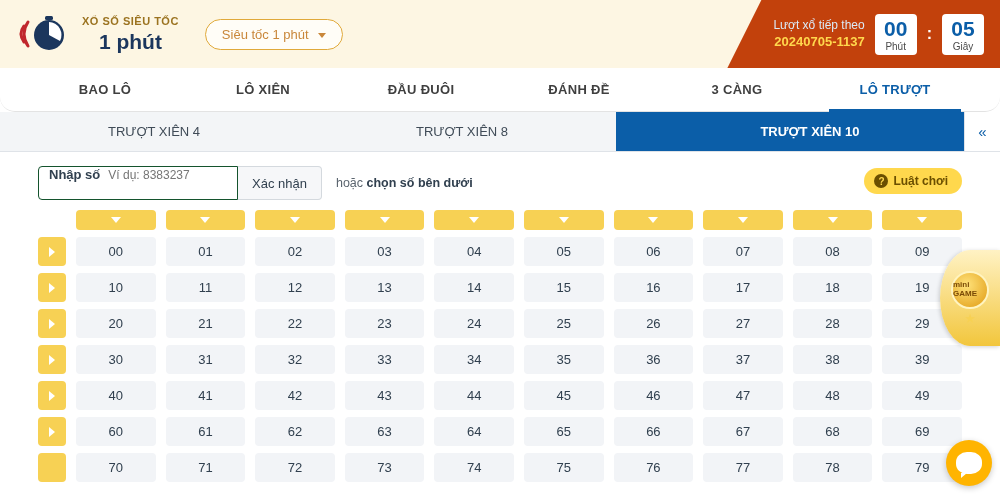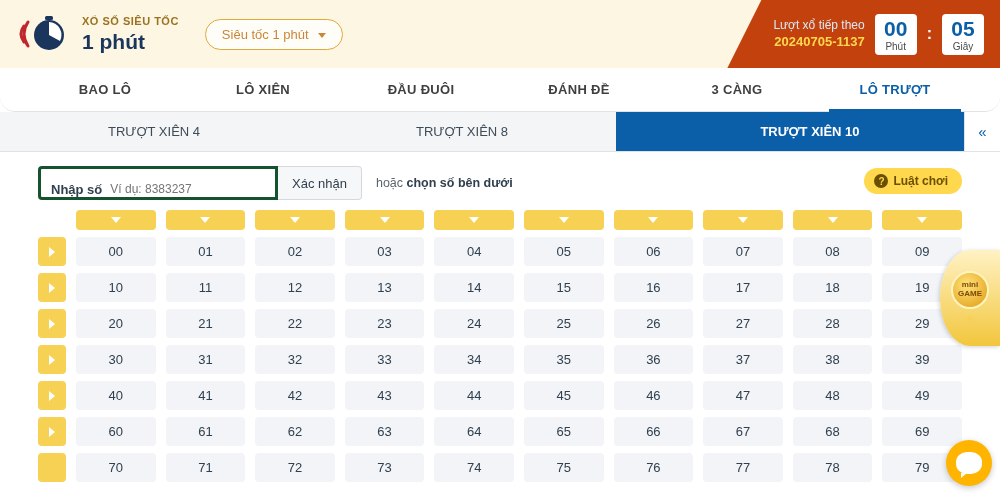--- a/index.html
+++ b/index.html
@@ -24,20 +24,21 @@
     align-items: center;
     padding-left: 14px;
     gap: 10px;
   }
   .logo-mark {
     width: 58px; height: 44px;
     position: relative;
   }
   .logo-title {
     line-height: 1.1;
+    text-align: center;
   }
   .logo-sub {
     font-size: 11px;
     letter-spacing: .5px;
     color: #9b7320;
     font-weight: bold;
   }
   .logo-main {
     font-size: 21px;
     font-weight: bold;
@@ -157,25 +158,25 @@
   
   .input-row {
     display: flex;
     align-items: center;
     padding: 14px 38px 10px;
     gap: 0;
     position: relative;
   }
   .num-input {
     display: flex;
-    align-items: flex-end;
-    border: 3px solid #14532d;
+    align-items: flex-start;
+    border: 1px solid #14532d;
     border-radius: 4px 0 0 4px;
     height: 34px;
-    width: 240px;
+    width: 200px;
     padding: 0 10px;
     background: #fff;
     font-size: 13px;
   }
   .num-input .lbl { color: #31404f; font-weight: bold; margin-right: 6px; white-space: nowrap;}
   .num-input input {
     border: 0; outline: 0;
     font-size: 12px;
     color: #9aa3ab;
     width: 100%;
@@ -296,21 +297,21 @@
     align-items: center;
     justify-content: center;
     cursor: pointer;
   }
   .mini-circle {
     width: 38px; height: 38px;
     border-radius: 50%;
     background: radial-gradient(circle at 40% 35%, #ffe27a, #e09b12);
     border: 2px solid #fff4c0;
     display: flex; flex-direction: column;
-    align-items: center; justify-content: center;
+    justify-content: center;
     color: #7a4a06;
     font-size: 8px;
     font-weight: bold;
     line-height: 1.05;
   }
   .mini-star {
     color: #f7d154;
     font-size: 13px;
     margin-top: 2px;
   }

